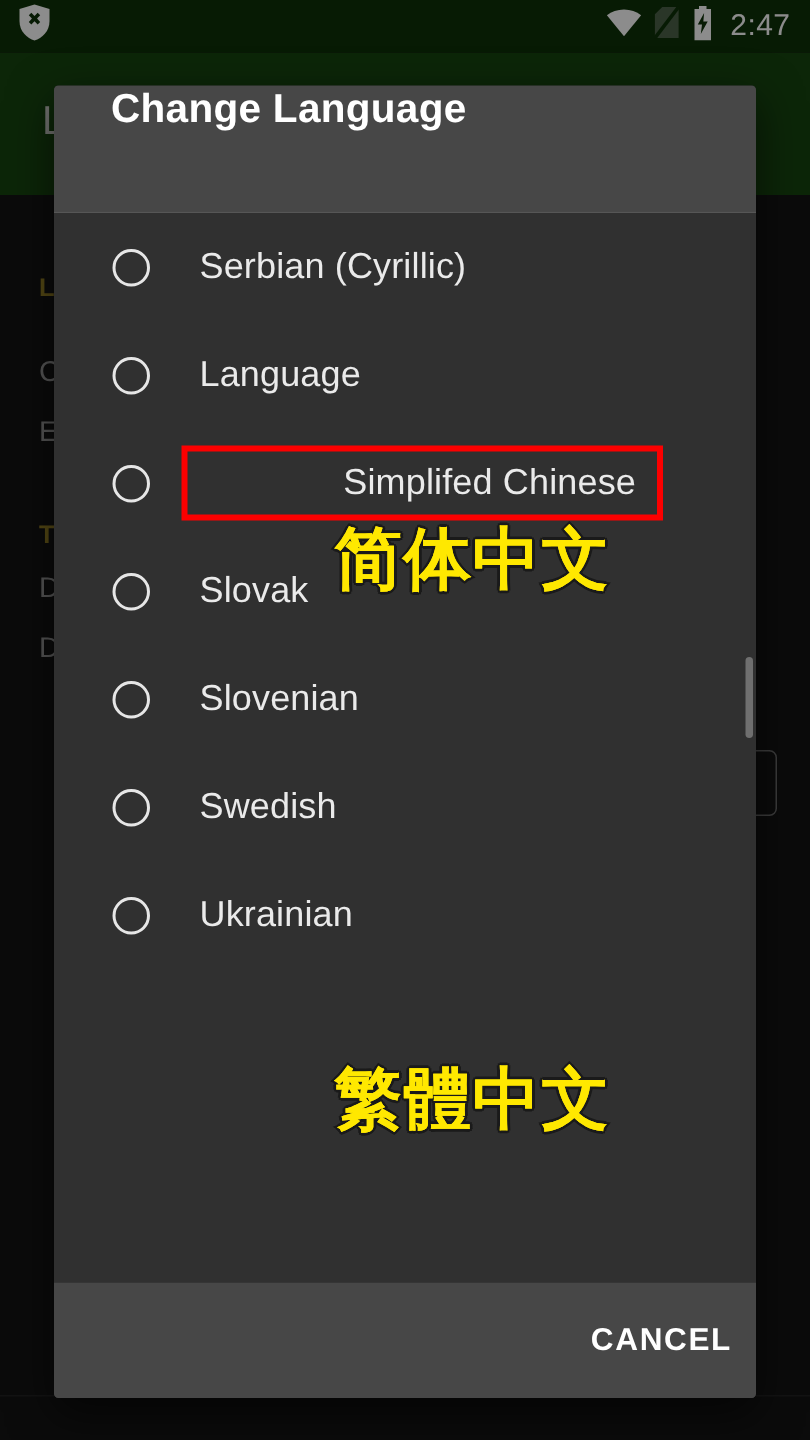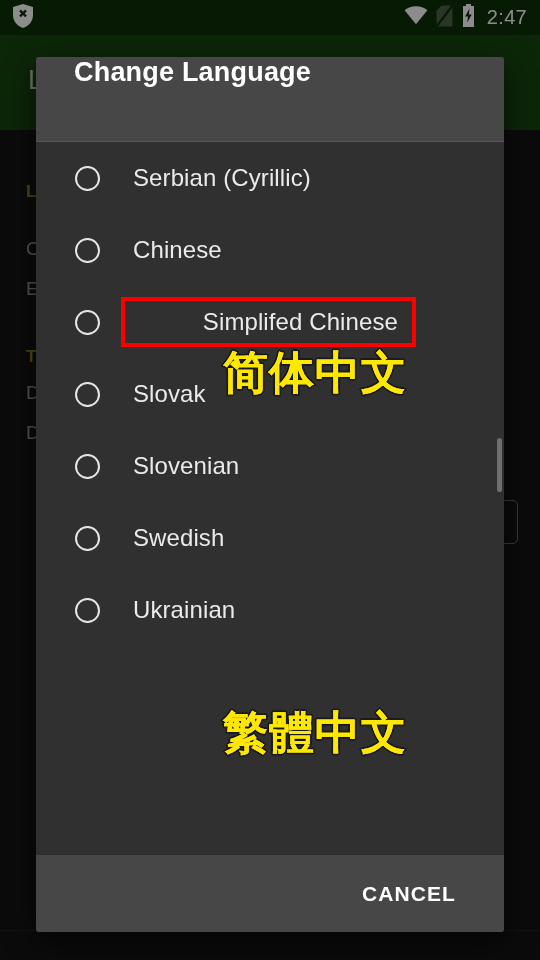--- a/index.html
+++ b/index.html
@@ -67,32 +67,32 @@
   .radio {
     width: 25px; height: 25px; border: 2.4px solid #e6e6e6; border-radius: 50%;
     flex: 0 0 25px; background: transparent;
   }
   .row-label {
     margin-left: 33px; color: #eaeaea; font-size: 24px; letter-spacing: .1px;
     white-space: nowrap;
   }
   .row.boxed .row-label {
     border: 4px solid #fc0000; padding: 9px 14px 9px 10px;
-    margin-left: 21px; width: 295px; line-height: 1;
+    margin-left: 21px; width: 321px; line-height: 1;
   }
 
   
   #list-scrollbar {
     position: absolute; right: 2px; top: 296px; width: 5px; height: 54px;
     background: #6f6f6f; border-radius: 3px;
   }
 
   #dlg-footer {
     flex: 0 0 77px; background: #474747;
-    display: flex; align-items: center; justify-content: flex-end; padding-right: 48px;
+    display: flex; align-items: center; justify-content: flex-end; padding-right: 16px;
   }
   #cancel-btn {
     color: #ffffff; font-size: 21px; font-weight: bold; letter-spacing: 1.1px;
     background: transparent; border: 0; cursor: pointer;
     font-family: "Liberation Sans", sans-serif;
   }
 
   
   .cjk-note {
     position: absolute; z-index: 140;
@@ -175,21 +175,21 @@
 
     <div id="dlg-list">
 
       <div class="row">
         <span class="radio"></span>
         <span class="row-label">Serbian (Cyrillic)</span>
       </div>
 
       <div class="row">
         <span class="radio"></span>
-        <span class="row-label">Chinese</span>
+        <span class="row-label">Language</span>
       </div>
 
       <div class="row boxed">
         <span class="radio"></span>
         <span class="row-label">Simplifed Chinese</span>
       </div>
 
       <div class="row">
         <span class="radio"></span>
         <span class="row-label">Slovak</span>

